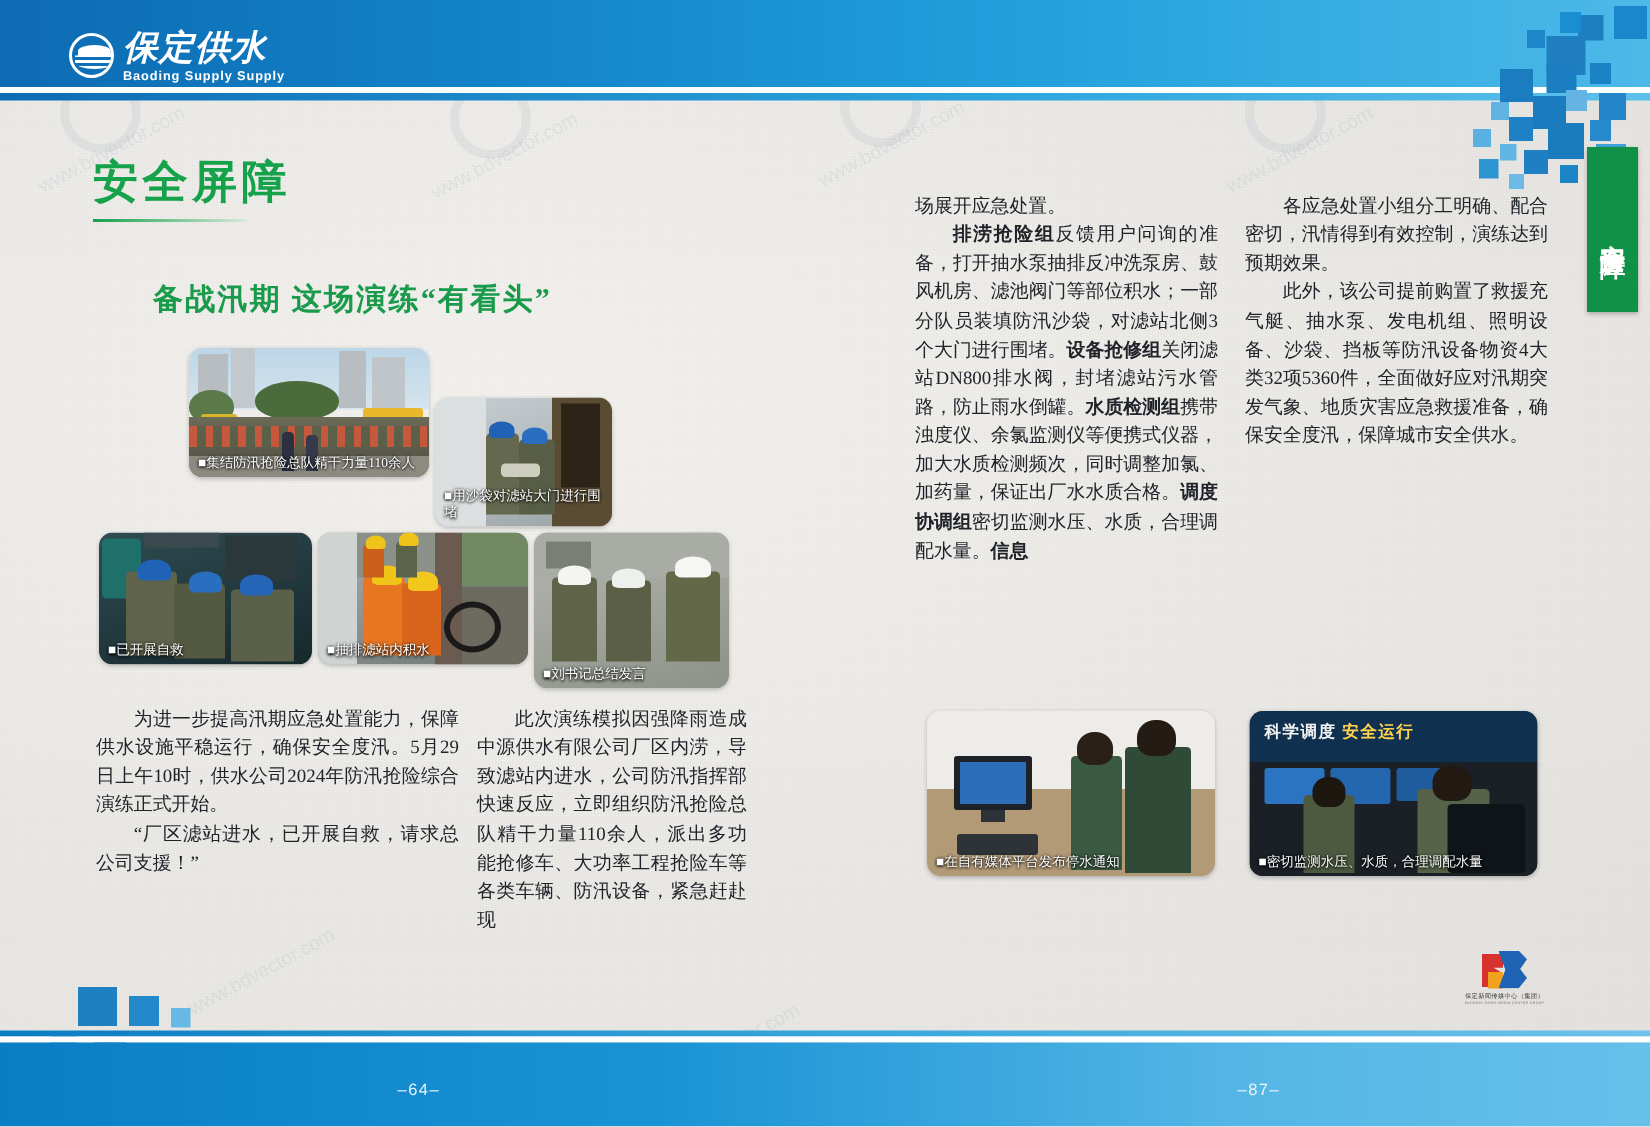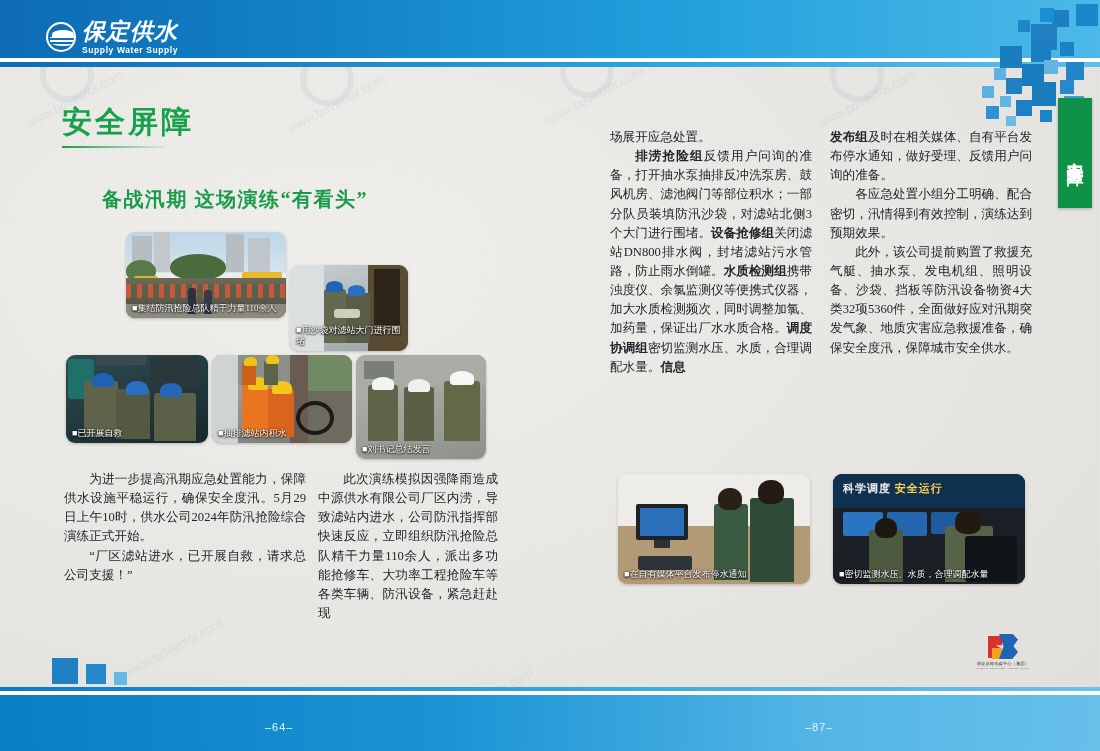--- a/index.html
+++ b/index.html
@@ -85,21 +85,21 @@
   .bottomband-line2 {
     position: absolute; left: 0; bottom: 60px; width: 1100px; height: 4px;
     background: linear-gradient(90deg,#0c7cc2 0%, #3aa9dd 55%, #6cc2eb 100%);
   }
   .pagenum {
     position: absolute; bottom: 18px;
     font-family: "Liberation Sans", sans-serif;
     font-size: 11px; color: #e8f4fb; letter-spacing: 1px;
   }
   .pagenum.left { left: 265px; }
-  .pagenum.right { left: 805px; text-align: center; }
+  .pagenum.right { left: 825px; text-align: center; }
 
   
   .sq { position: absolute; }
 
   
   .sidetab {
     position: absolute; right: 8px; top: 98px;
     width: 34px; height: 110px;
     background: #0f9148;
     display: flex; align-items: center; justify-content: center;
@@ -250,21 +250,21 @@
   <div class="wm" style="left:430px; top:690px;">www.bdvector.com</div>
 
   <div class="topband"></div>
   <div class="topband-line"></div>
   <div class="topband-line2"></div>
 
   <div class="logo-wrap">
     <div class="logo-mark"></div>
     <div class="logo-text">
       <span class="logo-cn">保定供水</span>
-      <span class="logo-en">Supply  Water Supply</span>
+      <span class="logo-en">Baoding  Supply Supply</span>
     </div>
   </div>
 
   <div class="sq" style="left:1076px; top:4px;  width:22px; height:22px; background:#1a87cb;"></div>
   <div class="sq" style="left:1052px; top:10px; width:17px; height:17px; background:#1e7fc0;"></div>
   <div class="sq" style="left:1031px; top:24px; width:26px; height:26px; background:#1f7fc1;"></div>
   <div class="sq" style="left:1018px; top:20px; width:12px; height:12px; background:#1c86c9;"></div>
   <div class="sq" style="left:1040px; top:8px;  width:14px; height:14px; background:#1a8ed3;"></div>
   <div class="sq" style="left:1031px; top:42px; width:20px; height:20px; background:#1b7ec0;"></div>
   <div class="sq" style="left:1060px; top:42px; width:14px; height:14px; background:#1b82c5;"></div>
@@ -390,21 +390,20 @@
   <div class="col col2">
     <p>此次演练模拟因强降雨造成中源供水有限公司厂区内涝，导致滤站内进水，公司防汛指挥部快速反应，立即组织防汛抢险总队精干力量110余人，派出多功能抢修车、大功率工程抢险车等各类车辆、防汛设备，紧急赶赴现</p>
   </div>
 
   <div class="col col3">
     <p class="cont">场展开应急处置。</p>
     <p><b>排涝抢险组</b><span>反馈用户问询的准备，打开抽水泵抽排反冲洗泵房、鼓风机房、滤池阀门等部位积水；一部分队员装填防汛沙袋，对滤站北侧3个大门进行围堵。</span><b>设备抢修组</b><span>关闭滤站DN800排水阀，封堵滤站污水管路，防止雨水倒罐。</span><b>水质检测组</b><span>携带浊度仪、余氯监测仪等便携式仪器，加大水质检测频次，同时调整加氯、加药量，保证出厂水水质合格。</span><b>调度协调组</b><span>密切监测水压、水质，合理调配水量。</span><b>信息</b></p>
   </div>
 
   <div class="col col4">
-    <p class="cont"><b>发布组</b><span>及时在相关媒体、自有平台发布停水通知，做好受理、反馈用户问询的准备。</span></p>
     <p>各应急处置小组分工明确、配合密切，汛情得到有效控制，演练达到预期效果。</p>
     <p>此外，该公司提前购置了救援充气艇、抽水泵、发电机组、照明设备、沙袋、挡板等防汛设备物资4大类32项5360件，全面做好应对汛期突发气象、地质灾害应急救援准备，确保安全度汛，保障城市安全供水。</p>
   </div>
 
   <div class="photo" style="left:618px; top:474px; width:192px; height:110px;">
     <div class="indoor" style="background:linear-gradient(160deg,#e6e4e0,#c8c6c2);"></div>
     <div style="position:absolute;left:0;top:0;right:0;height:52px;background:#eeece8;"></div>
     <div style="position:absolute;left:0;top:52px;right:0;bottom:0;background:#b39a76;"></div>
     <div style="position:absolute;left:18px;top:30px;width:52px;height:36px;background:#1d2228;border-radius:2px;"></div>
     <div style="position:absolute;left:22px;top:34px;width:44px;height:28px;background:#2a6fb8;"></div>

